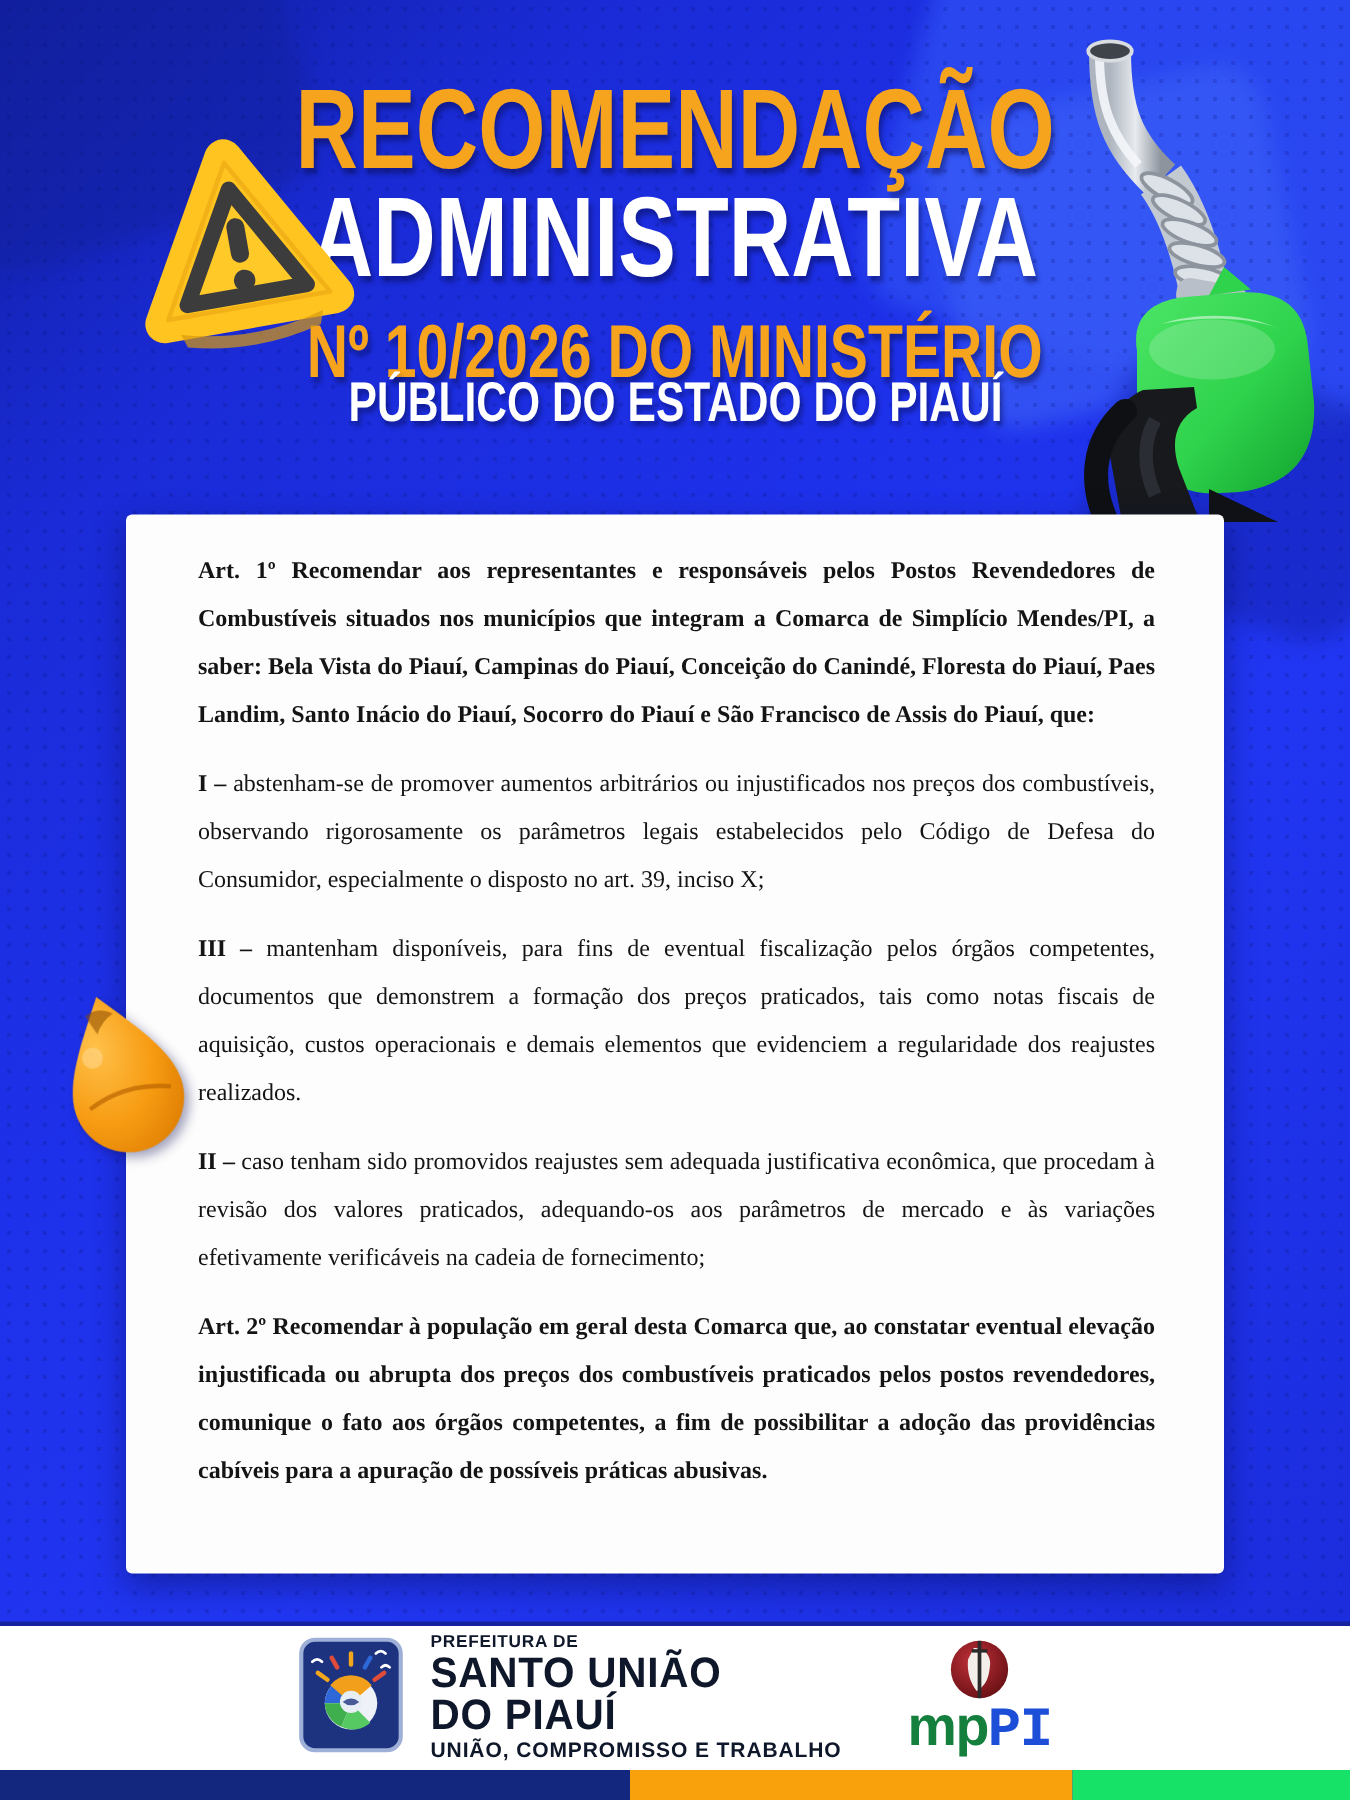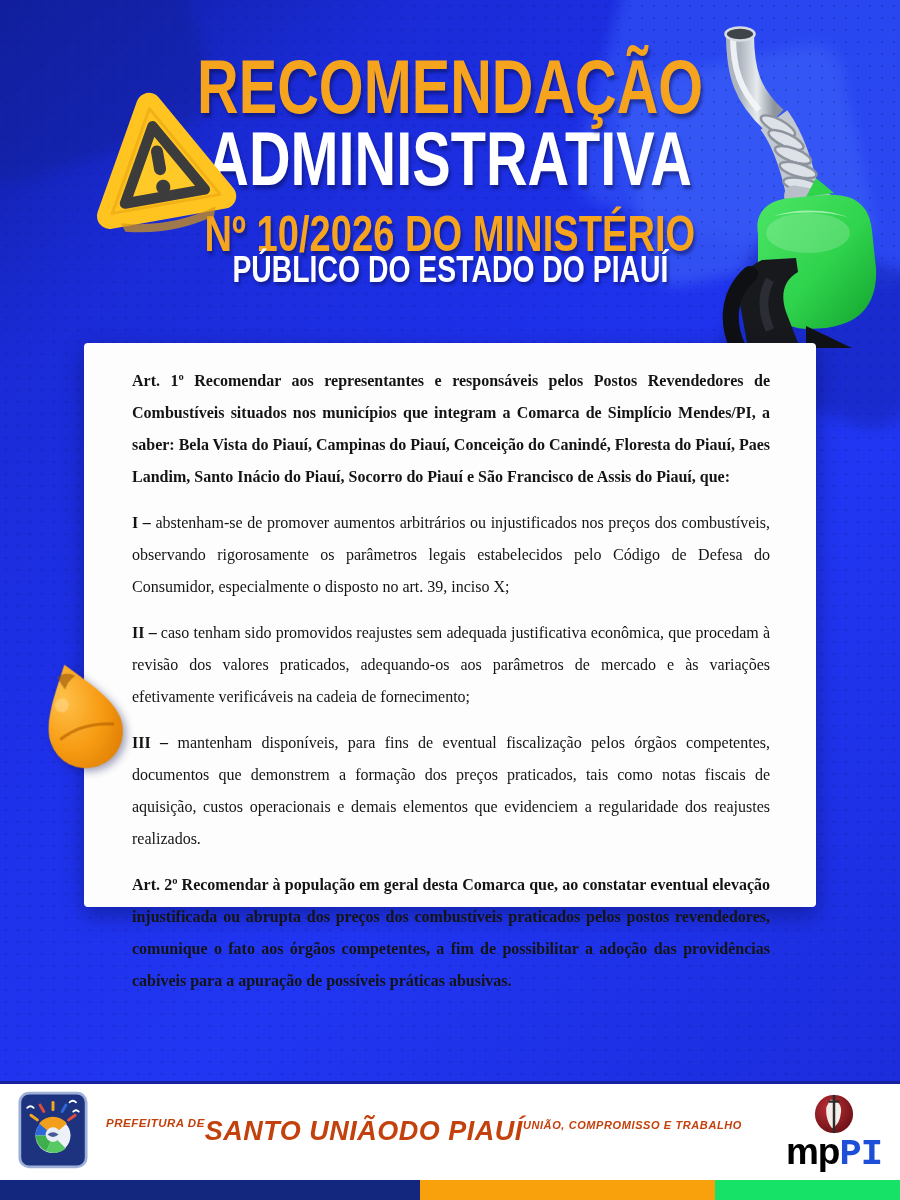--- a/index.html
+++ b/index.html
@@ -26,39 +26,39 @@
   .h2 { top:122px; font-size:62px; color:#ffffff; }
   .h3 { top:210px; font-size:41px; color:#F6A41D; }
   .h4 { top:250px; font-size:30.5px; color:#ffffff; }
 
   .warn { position:absolute; left:84px; top:80px; z-index:3; transform:rotate(-10deg); }
   .nozzle { position:absolute; left:656px; top:20px; z-index:1; }
   .drop { position:absolute; left:40px; top:658px; z-index:6; transform:rotate(-18deg);
           filter:drop-shadow(2px 4px 4px rgba(10,12,80,.4)); }
 
   
-  .card { position:absolute; left:84px; top:343px; width:732px; height:564px; z-index:4;
+  .card { position:absolute; left:84px; top:343px; width:732px; height:706px; z-index:4;
           background:#fdfdfd; border-radius:4px; box-shadow:0 8px 22px rgba(3,8,60,.40);
           padding:22px 46px 0 48px;
           font-family:"Liberation Serif", serif; color:#141414; }
   .card p { font-size:16px; line-height:32px; text-align:justify; margin-bottom:14px; }
   .card p b { font-weight:bold; }
   .card p.allbold { font-weight:bold; }
 
   
   .footline { position:absolute; left:0; top:1081px; width:900px; height:3px; background:#16229e; z-index:5; }
   .footer { position:absolute; left:0; top:1084px; width:900px; height:96px; background:#ffffff; z-index:5;
             display:flex; align-items:center; justify-content:center; gap:18px; }
-  .pref-text { display:flex; flex-direction:row; line-height:1.02; color:#c2410c;font-style:italic; }
+  .pref-text { display:flex; flex-direction:column; line-height:1.02; color:#0f172a; }
   .pref-l1 { font-size:11.5px; font-weight:bold; letter-spacing:.5px; }
   .pref-l2, .pref-l3 { font-size:27px; font-weight:bold; letter-spacing:.5px; transform:scaleY(1.05); }
-  .pref-l4 { font-size:11px; font-weight:bold; letter-spacing:.6px; margin-top:2px; }
+  .pref-l4 { font-size:14px; font-weight:bold; letter-spacing:.6px; margin-top:2px; }
   .mppi { display:flex; flex-direction:column; align-items:center; margin-left:26px; }
   .mppi-word { font-size:37px; font-weight:bold; line-height:.9; letter-spacing:-1px; }
-  .mppi-word .mp { color:#000000; text-transform:lowercase; }
+  .mppi-word .mp { color:#15803d; text-transform:lowercase; }
   .mppi-word .pi { color:#1d4ed8;font-family:Liberation Mono, monospace; }
 
   .strip { position:absolute; left:0; top:1180px; width:900px; height:20px; display:flex; z-index:5; }
   .strip .s1 { width:420px; background:#13277E; }
   .strip .s2 { width:295px; background:#F9A10D; }
   .strip .s3 { width:185px; background:#17E268; }
 </style>
 </head>
 <body>
 
@@ -119,22 +119,22 @@
       <path d="M106 240 C88 248 82 264 84 284 L92 328 L144 328 L130 292 C124 274 128 260 142 252 L140 238 Z" fill="#17191d"></path>
       <path d="M94 254 C72 274 70 302 82 328" stroke="#0e1013" stroke-width="16" fill="none" stroke-linecap="round"></path>
       <path d="M114 260 C106 274 106 292 114 310" stroke="#2a2d33" stroke-width="9" fill="none"></path>
       <path d="M150 306 L196 328 L150 328 Z" fill="#101216"></path>
     </svg>
   </div>
 
   <div class="card">
     <p class="allbold"><b>Art. 1º</b><span> Recomendar aos representantes e responsáveis pelos Postos Revendedores de Combustíveis situados nos municípios que integram a Comarca de Simplício Mendes/PI, a saber: Bela Vista do Piauí, Campinas do Piauí, Conceição do Canindé, Floresta do Piauí, Paes Landim, Santo Inácio do Piauí, Socorro do Piauí e São Francisco de Assis do Piauí, que:</span></p>
     <p><b>I –</b><span> abstenham-se de promover aumentos arbitrários ou injustificados nos preços dos combustíveis, observando rigorosamente os parâmetros legais estabelecidos pelo Código de Defesa do Consumidor, especialmente o disposto no art. 39, inciso X;</span></p>
+    <p><b>III –</b><span> mantenham disponíveis, para fins de eventual fiscalização pelos órgãos competentes, documentos que demonstrem a formação dos preços praticados, tais como notas fiscais de aquisição, custos operacionais e demais elementos que evidenciem a regularidade dos reajustes realizados.</span></p>
     <p><b>II –</b><span> caso tenham sido promovidos reajustes sem adequada justificativa econômica, que procedam à revisão dos valores praticados, adequando-os aos parâmetros de mercado e às variações efetivamente verificáveis na cadeia de fornecimento;</span></p>
-    <p><b>III –</b><span> mantenham disponíveis, para fins de eventual fiscalização pelos órgãos competentes, documentos que demonstrem a formação dos preços praticados, tais como notas fiscais de aquisição, custos operacionais e demais elementos que evidenciem a regularidade dos reajustes realizados.</span></p>
     <p class="allbold"><b>Art. 2º</b><span> Recomendar à população em geral desta Comarca que, ao constatar eventual elevação injustificada ou abrupta dos preços dos combustíveis praticados pelos postos revendedores, comunique o fato aos órgãos competentes, a fim de possibilitar a adoção das providências cabíveis para a apuração de possíveis práticas abusivas.</span></p>
   </div>
 
   <div class="drop">
     <svg width="82" height="112" viewBox="0 0 82 112">
       <defs>
         <radialGradient id="gDrop" cx=".35" cy=".3" r=".9">
           <stop offset="0" stop-color="#FFC14A"></stop>
             <stop offset=".55" stop-color="#F79B12"></stop>
             <stop offset="1" stop-color="#D97800"></stop>

